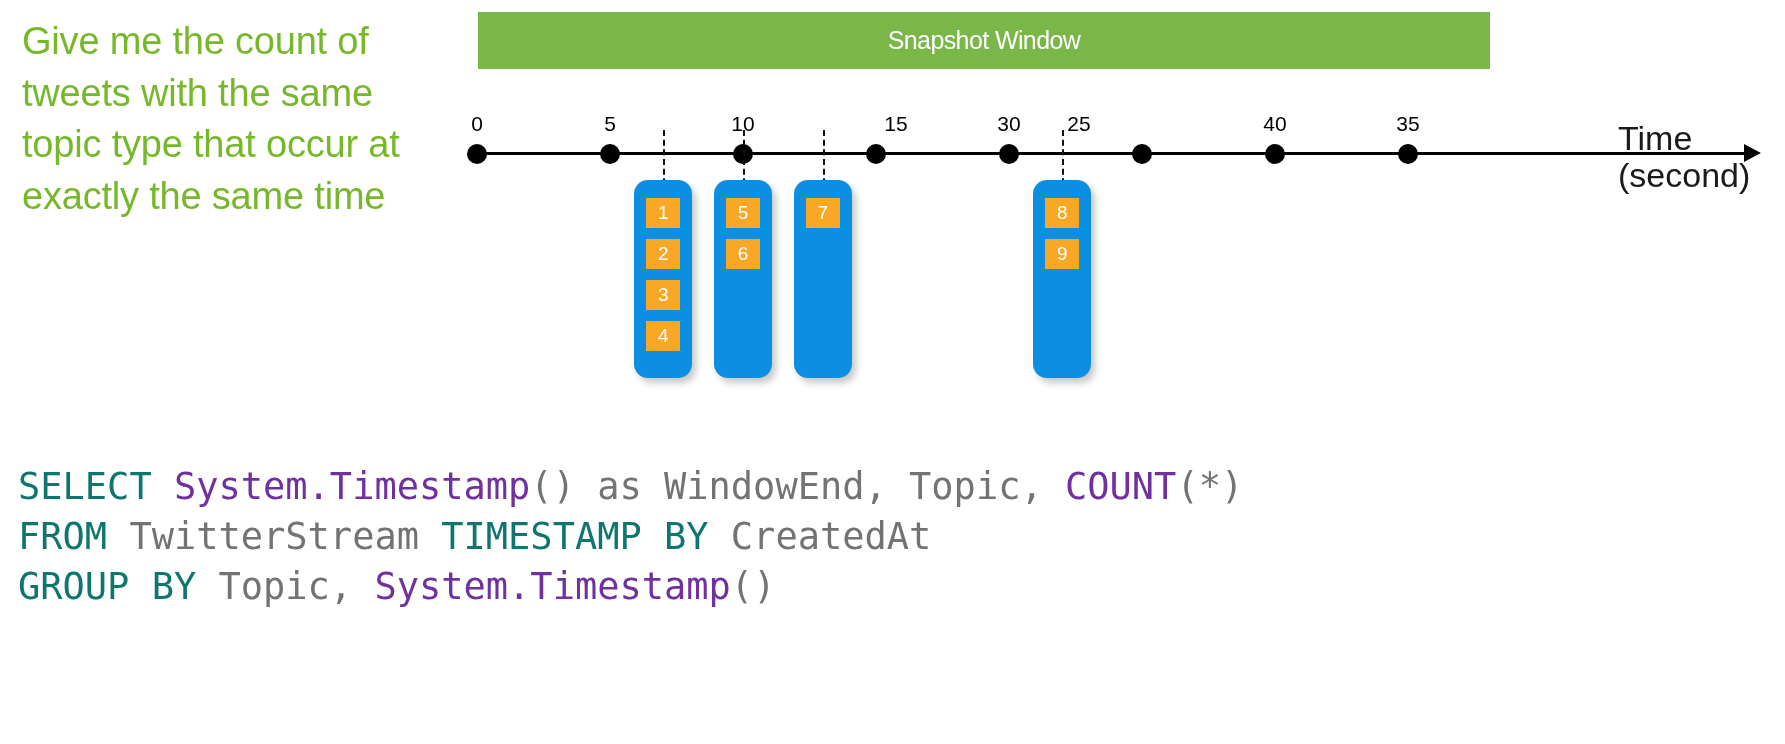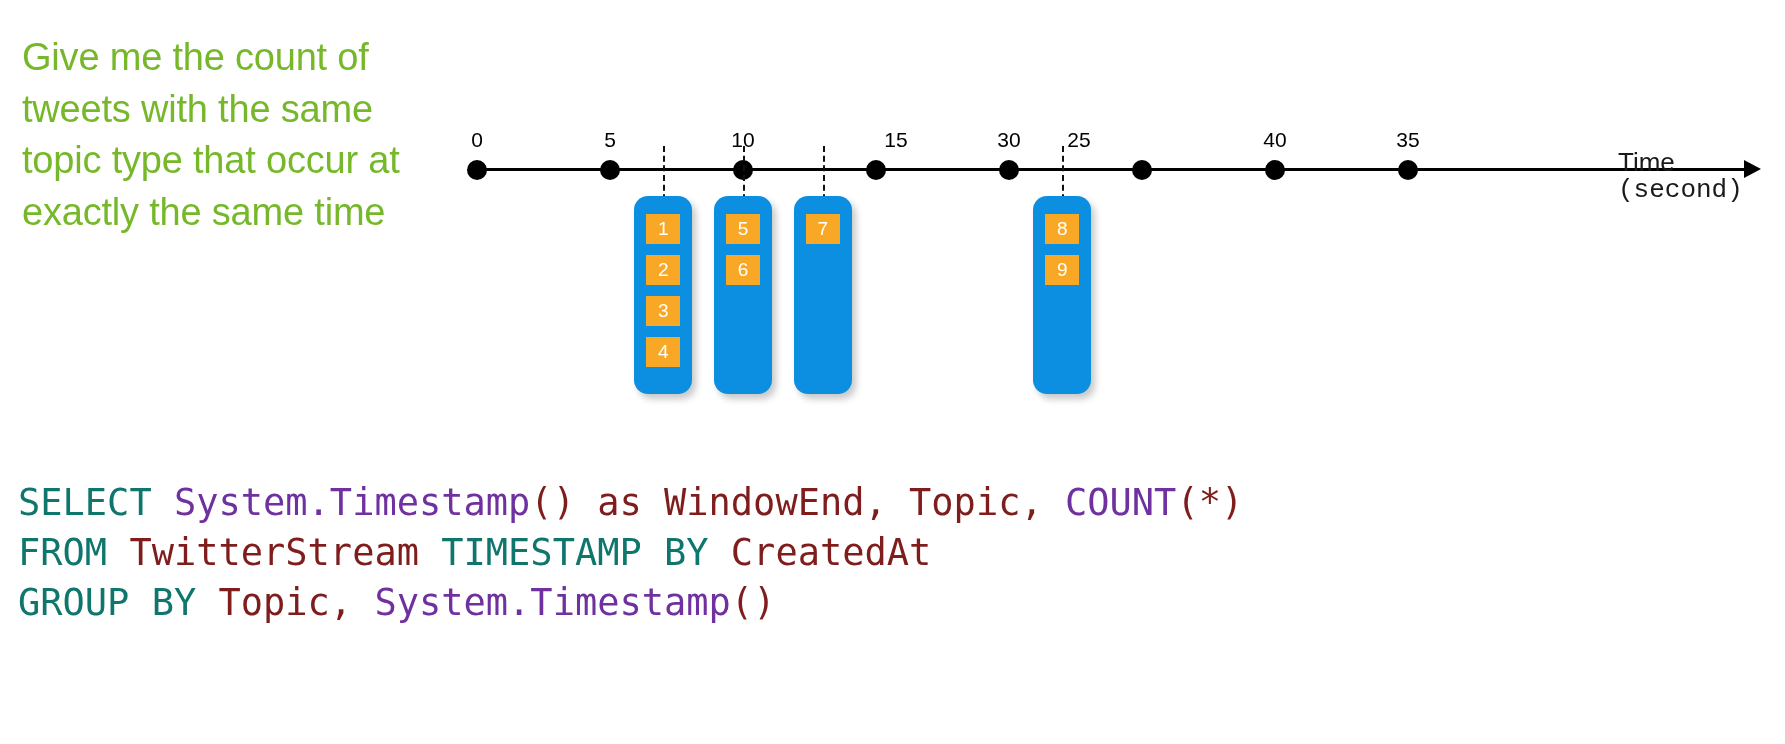--- a/index.html
+++ b/index.html
@@ -3,21 +3,21 @@
 <meta charset="utf-8">
 <style>
   html,body{margin:0;padding:0;}
   body{
     width:1785px;height:744px;
     background:#ffffff;
     font-family:"Liberation Sans", sans-serif;
     overflow:hidden;
     position:relative;
   }
-  #stage{position:relative;width:1785px;height:625px;margin-top:16px;}
+  #stage{position:relative;width:1785px;height:625px;}
 
   
   .prompt{
     position:absolute;
     left:22px; top:16px;
     width:420px;
     color:#76B82A;
     font-size:38px;
     line-height:1.36;
     font-family:"Liberation Sans", sans-serif;
@@ -68,27 +68,27 @@
   .tick-label{
     position:absolute;
     top:112px;
     font-size:21px;
     color:#000;
     transform:translateX(-50%);
     font-family:"Liberation Sans", sans-serif;
   }
   .axis-title{
     position:absolute;
-    left:1618px; top:132px;
-    font-size:26px;
+    left:1618px; top:120px;
+    font-size:34px;
     color:#1a1a1a;
     line-height:1.08;
     font-family:"Liberation Sans", sans-serif;
   }
-  .axis-title .unit{display:block;font-family:Liberation Mono, monospace;}
+  .axis-title .unit{display:block;}
 
   
   .connector{
     position:absolute;
     width:0;
     border-left:2px dashed #111;
     top:130px;
   }
 
   
@@ -114,29 +114,32 @@
     font-family:"DejaVu Sans Mono", monospace;
     font-size:37px;
     line-height:50px;
     white-space:pre;
     color:#000000;
     letter-spacing:0px;
   }
   .sql .ln{display:block;}
   .kw{color:#0f766e;}
   .fn{color:#7031A0;}
-  .pl{color:#7f1d1d;}
+  .pl{color:#737373;}
 </style>
 </head>
 <body>
 
 <div id="stage">
 
   <div class="prompt">Give me the count of tweets with the same topic type that occur at exactly the same time</div>
 
+  <div class="window-banner">
+    <span class="label">Snapshot Window</span>
+  </div>
 
   <div class="timeline">
     <div class="axis-line"></div>
     <div class="axis-arrow"></div>
     <div class="axis-title">
       <span>Time</span>
       <span class="unit">(second)</span>
     </div>
     <div id="ticks-layer">
         <div class="tick-dot" style="left: 467px;"></div>

